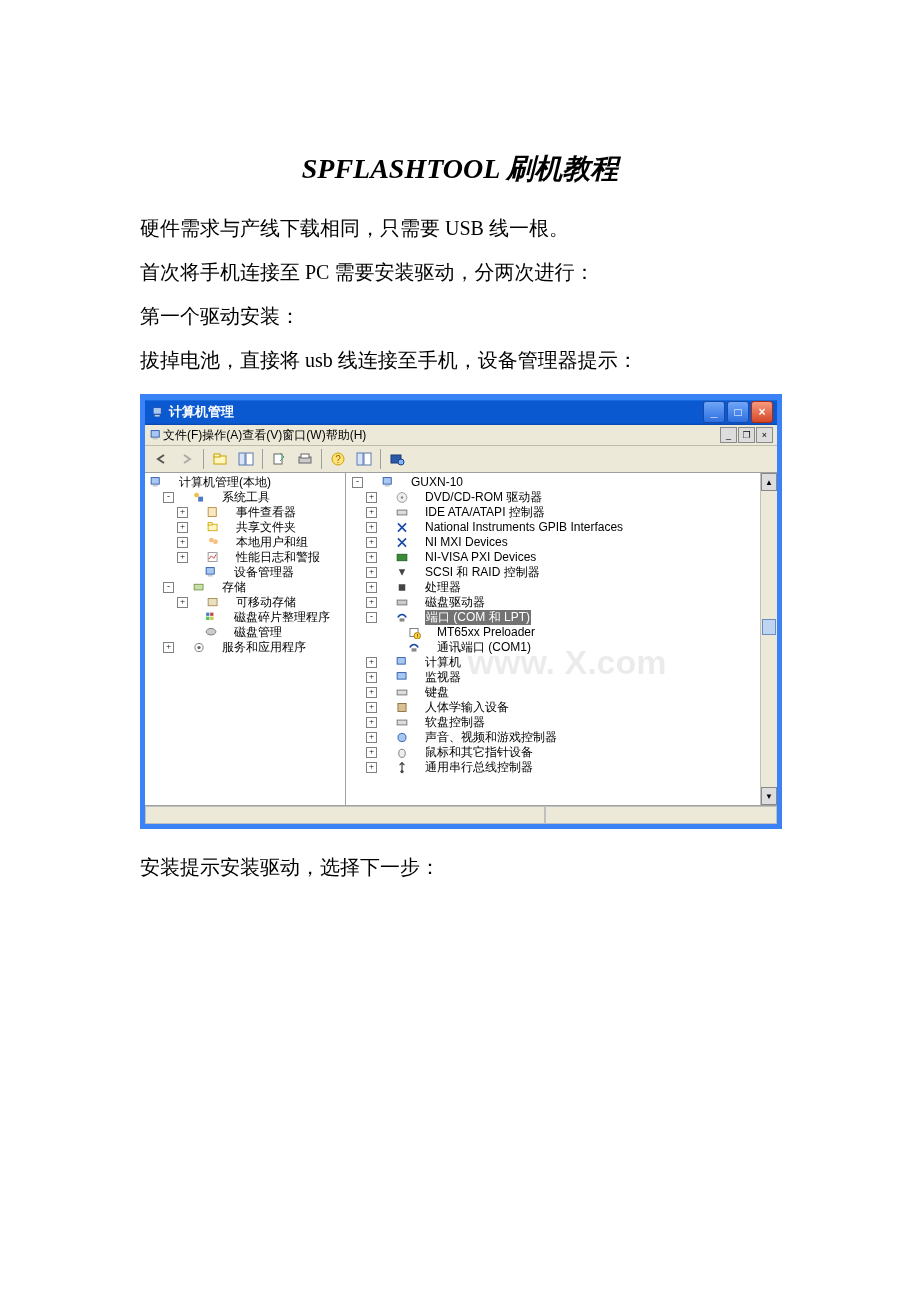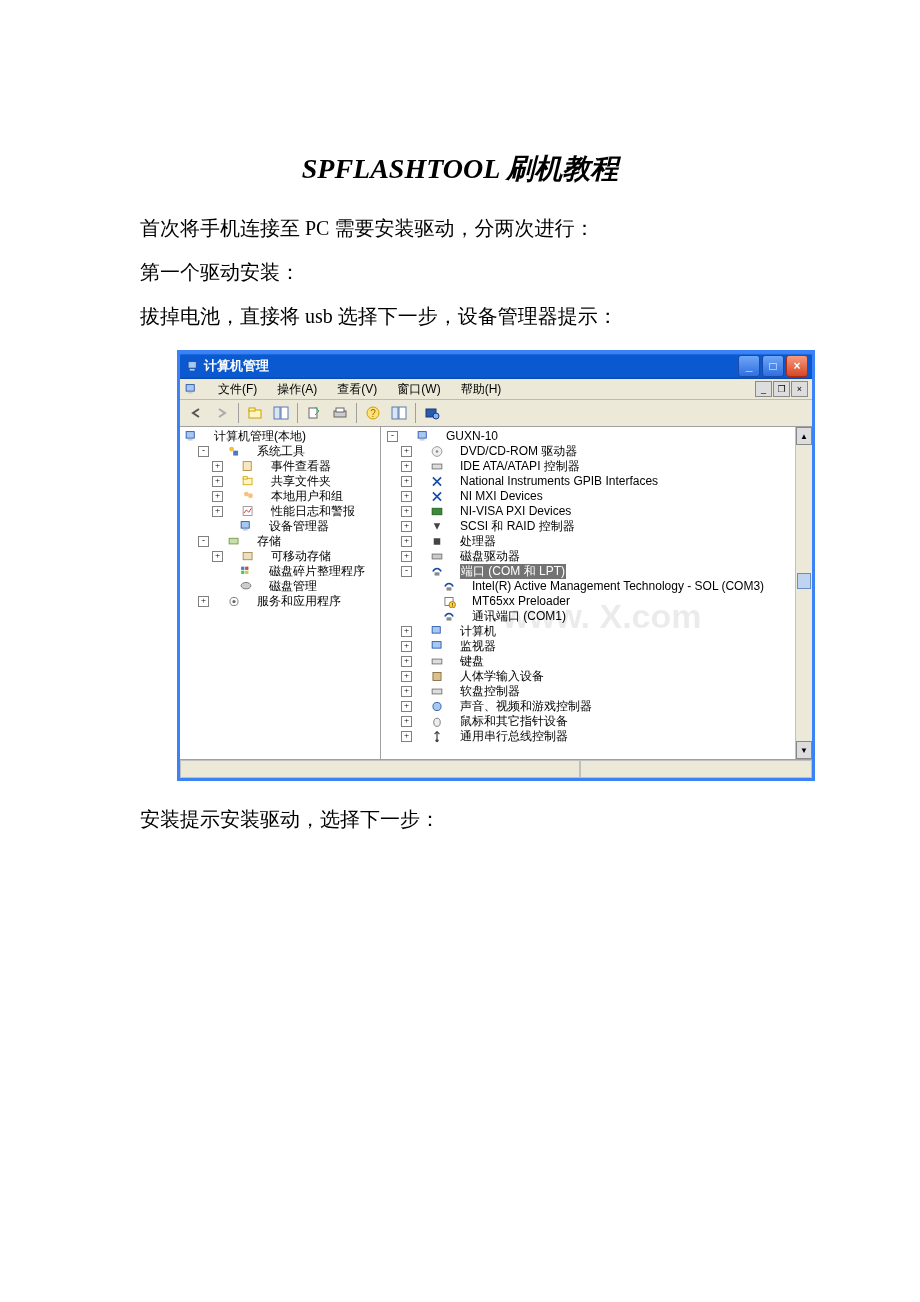--- a/index.html
+++ b/index.html
@@ -21,26 +21,25 @@
     font-style: italic;
   }
   .para {
     font-size: 20px;
     line-height: 2;
     margin: 0 0 4px 0;
   }
   
   .xp-window {
     margin-top: 14px;
-    border: 3px solid #3b82f6;
+    border: 5px solid #3b82f6;
     background: #ece9d8;
     font-family: "SimSun", "宋体", Tahoma, sans-serif;
     font-size: 12px;
     width: 632px;
-    margin-left: 37px;
   }
   .titlebar {
     background: linear-gradient(to bottom, #3a95ff 0%, #0a59d0 8%, #0a59d0 92%, #0846a8 100%);
     color: #fff;
     display: flex;
     align-items: center;
     height: 26px;
     padding: 0 4px 0 6px;
     font-weight: bold;
     font-size: 13px;
@@ -56,21 +55,21 @@
     font-size:12px;
   }
   .win-btn.min, .win-btn.max { background: linear-gradient(#6fa6f7,#2e6fe0); color:#fff; border:1px solid #1a4aa8;}
   .win-btn.close { background: linear-gradient(#f89a7e,#d44828); color:#fff; border:1px solid #b02a10;}
   .menubar {
     background:#ece9d8;
     height:20px;
     display:flex;
     align-items:center;
     padding:0 4px;
-    gap:20px;
+    gap:0;
     border-bottom:1px solid #c0bca8;
   }
   .menubar .mitem { font-size:12px; }
   .mdi-btns { margin-left:auto; display:flex; gap:1px;}
   .mdi-btn { width:15px;height:14px;border:1px solid #8a8a8a;background:#ddd;font-size:9px;display:flex;align-items:center;justify-content:center;}
   .toolbar {
     background:#ece9d8;
     height:26px;
     display:flex;
     align-items:center;
@@ -134,23 +133,24 @@
     font-size:34px;
     font-weight:bold;
     color:rgba(0,0,0,0.08);
   }
 </style>
 </head>
 <body>
 
 <div class="page">
   <h1>SPFLASHTOOL 刷机教程</h1>
+  <p class="para">硬件需求与产线下载相同，只需要 USB 线一根。</p>
   <p class="para">首次将手机连接至 PC 需要安装驱动，分两次进行：</p>
   <p class="para">第一个驱动安装：</p>
-  <p class="para">拔掉电池，直接将 usb 选择下一步，设备管理器提示：</p>
+  <p class="para">拔掉电池，直接将 usb 线连接至手机，设备管理器提示：</p>
 
   <div class="xp-window">
     <div class="titlebar">
       <span class="title-txt">
         <svg class="mini-icon" viewBox="0 0 16 16">
             <rect x="2" y="2" width="10" height="8" fill="#a8c8f0" stroke="#1a4aa8"></rect>
             <rect x="4" y="11" width="6" height="2" fill="#ccc"></rect>
           </svg>
         <span>计算机管理</span>
       </span>
@@ -456,30 +456,20 @@
                     <div class="node">
                       <span class="exp">-</span>
                       <svg class="mini-icon" viewBox="0 0 16 16">
                         <path d="M3 8 C5 3 11 3 13 8" fill="none" stroke="#1a4aa8" stroke-width="2"></path>
                         <rect x="5" y="9" width="6" height="4" fill="#888"></rect>
                       </svg>
                       <span class="node-label selected">端口 (COM 和 LPT)</span>
                     </div>
                 <ul>
                   <li>
-                        <div class="node">
-                          <span class="noexp"></span>
-                          <svg class="mini-icon" viewBox="0 0 16 16">
-                            <path d="M3 8 C5 3 11 3 13 8" fill="none" stroke="#1a4aa8" stroke-width="2"></path>
-                            <rect x="5" y="9" width="6" height="4" fill="#888"></rect>
-                          </svg>
-                          <span class="node-label">Intel(R) Active Management Technology - SOL (COM3)</span>
-                        </div>
-                      </li>
-                  <li>
                         <div class="node warn-badge">
                           <span class="noexp"></span>
                           <svg class="mini-icon" viewBox="0 0 16 16">
                             <rect x="3" y="3" width="10" height="10" fill="#fff" stroke="#666"></rect>
                             <circle cx="12" cy="12" r="4" fill="#ffd040" stroke="#a07000"></circle>
                             <text x="12" y="15" text-anchor="middle" font-size="7" fill="#000">!</text>
                           </svg>
                           <span class="node-label">MT65xx Preloader</span>
                         </div>
                       </li>

